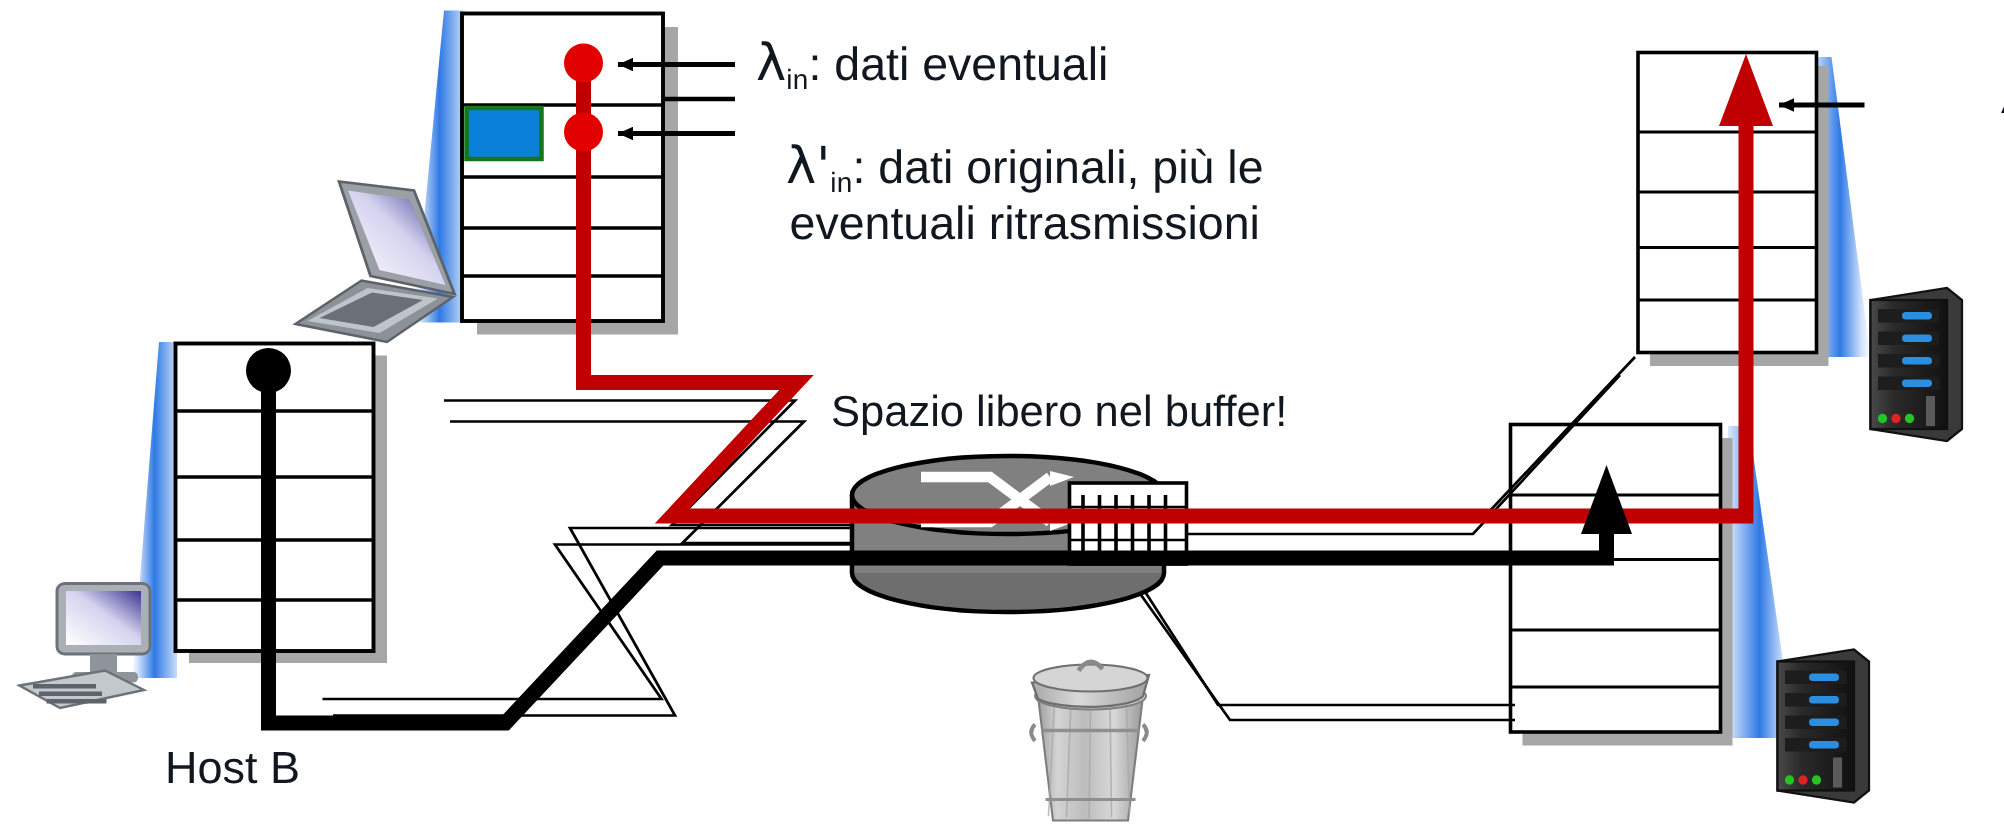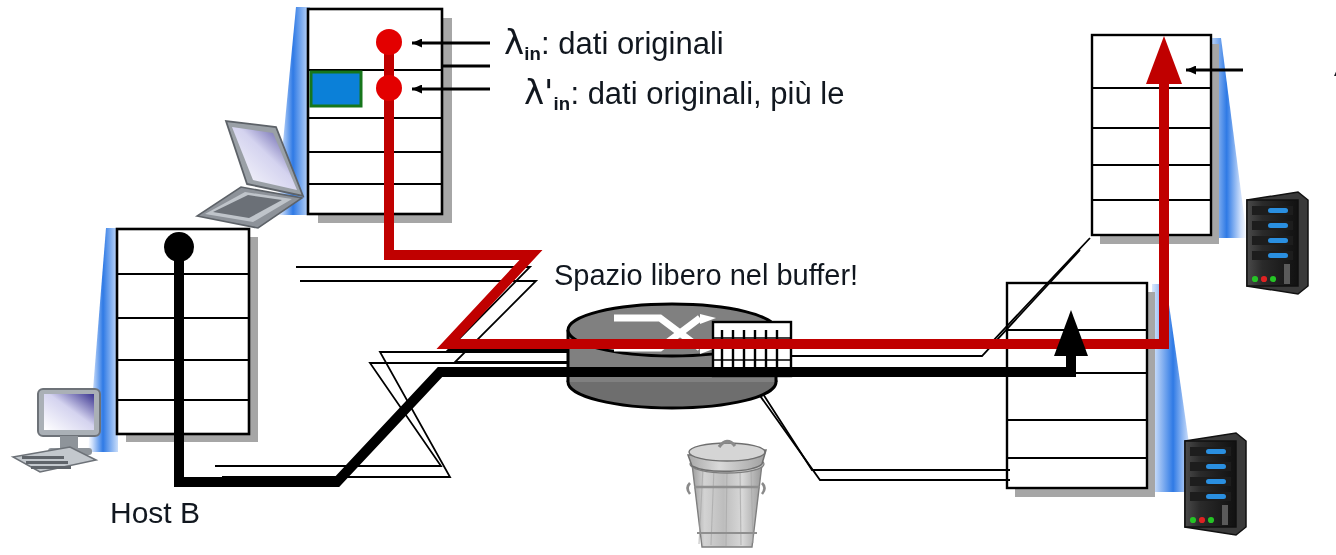--- a/index.html
+++ b/index.html
@@ -42,23 +42,22 @@
   .lam-g {
     font-family: "DejaVu Sans", sans-serif;
     font-size: 34px;
   }
   sub.sb {
     font-size: 0.60em;
     vertical-align: baseline;
     position: relative;
     bottom: -0.32em;
     letter-spacing: 0.2px;
-    font-weight: bold;
-  }
-  .center { text-align: center; }
+  }
+  .center { text-align: center; margin-top: 19px; }
 </style>
 </head>
 <body>
 
 <div id="stage">
 
   <svg id="scene" viewBox="0 0 1336 555" xmlns="http://www.w3.org/2000/svg">
 
     <defs>
       <linearGradient id="coneGrad" x1="0" y1="0" x2="1" y2="0">
@@ -289,26 +288,27 @@
     </g>
 
   </svg>
 
 
   <div class="lbl lbl-note" style="left:554px; top:258px;">Spazio libero nel buffer!</div>
 
   <div class="lbl lbl-host" style="left:110px; top:495px;">Host B</div>
 
   <div class="lbl lbl-lam" style="left:504px; top:22px;">
-    <span class="lam-g">λ</span><sub class="sb">in</sub><span>: dati originali</span>
+    <span class="lam-g">λ</span><sub class="sb">in</sub><span>: dati eventuali</span>
   </div>
 
   <div class="lbl lbl-lam center" style="left:524px; top:72px;">
     <div>
       <span class="lam-g">λ'</span><sub class="sb">in</sub><span>: dati originali, più le</span>
     </div>
+    <div>eventuali ritrasmissioni</div>
   </div>
 
   <div class="lbl lbl-lam" style="left:1333px; top:44px;">
     <span class="lam-g">λ</span><sub class="sb">out</sub>
   </div>
 
 </div>
 
 </body></html>

